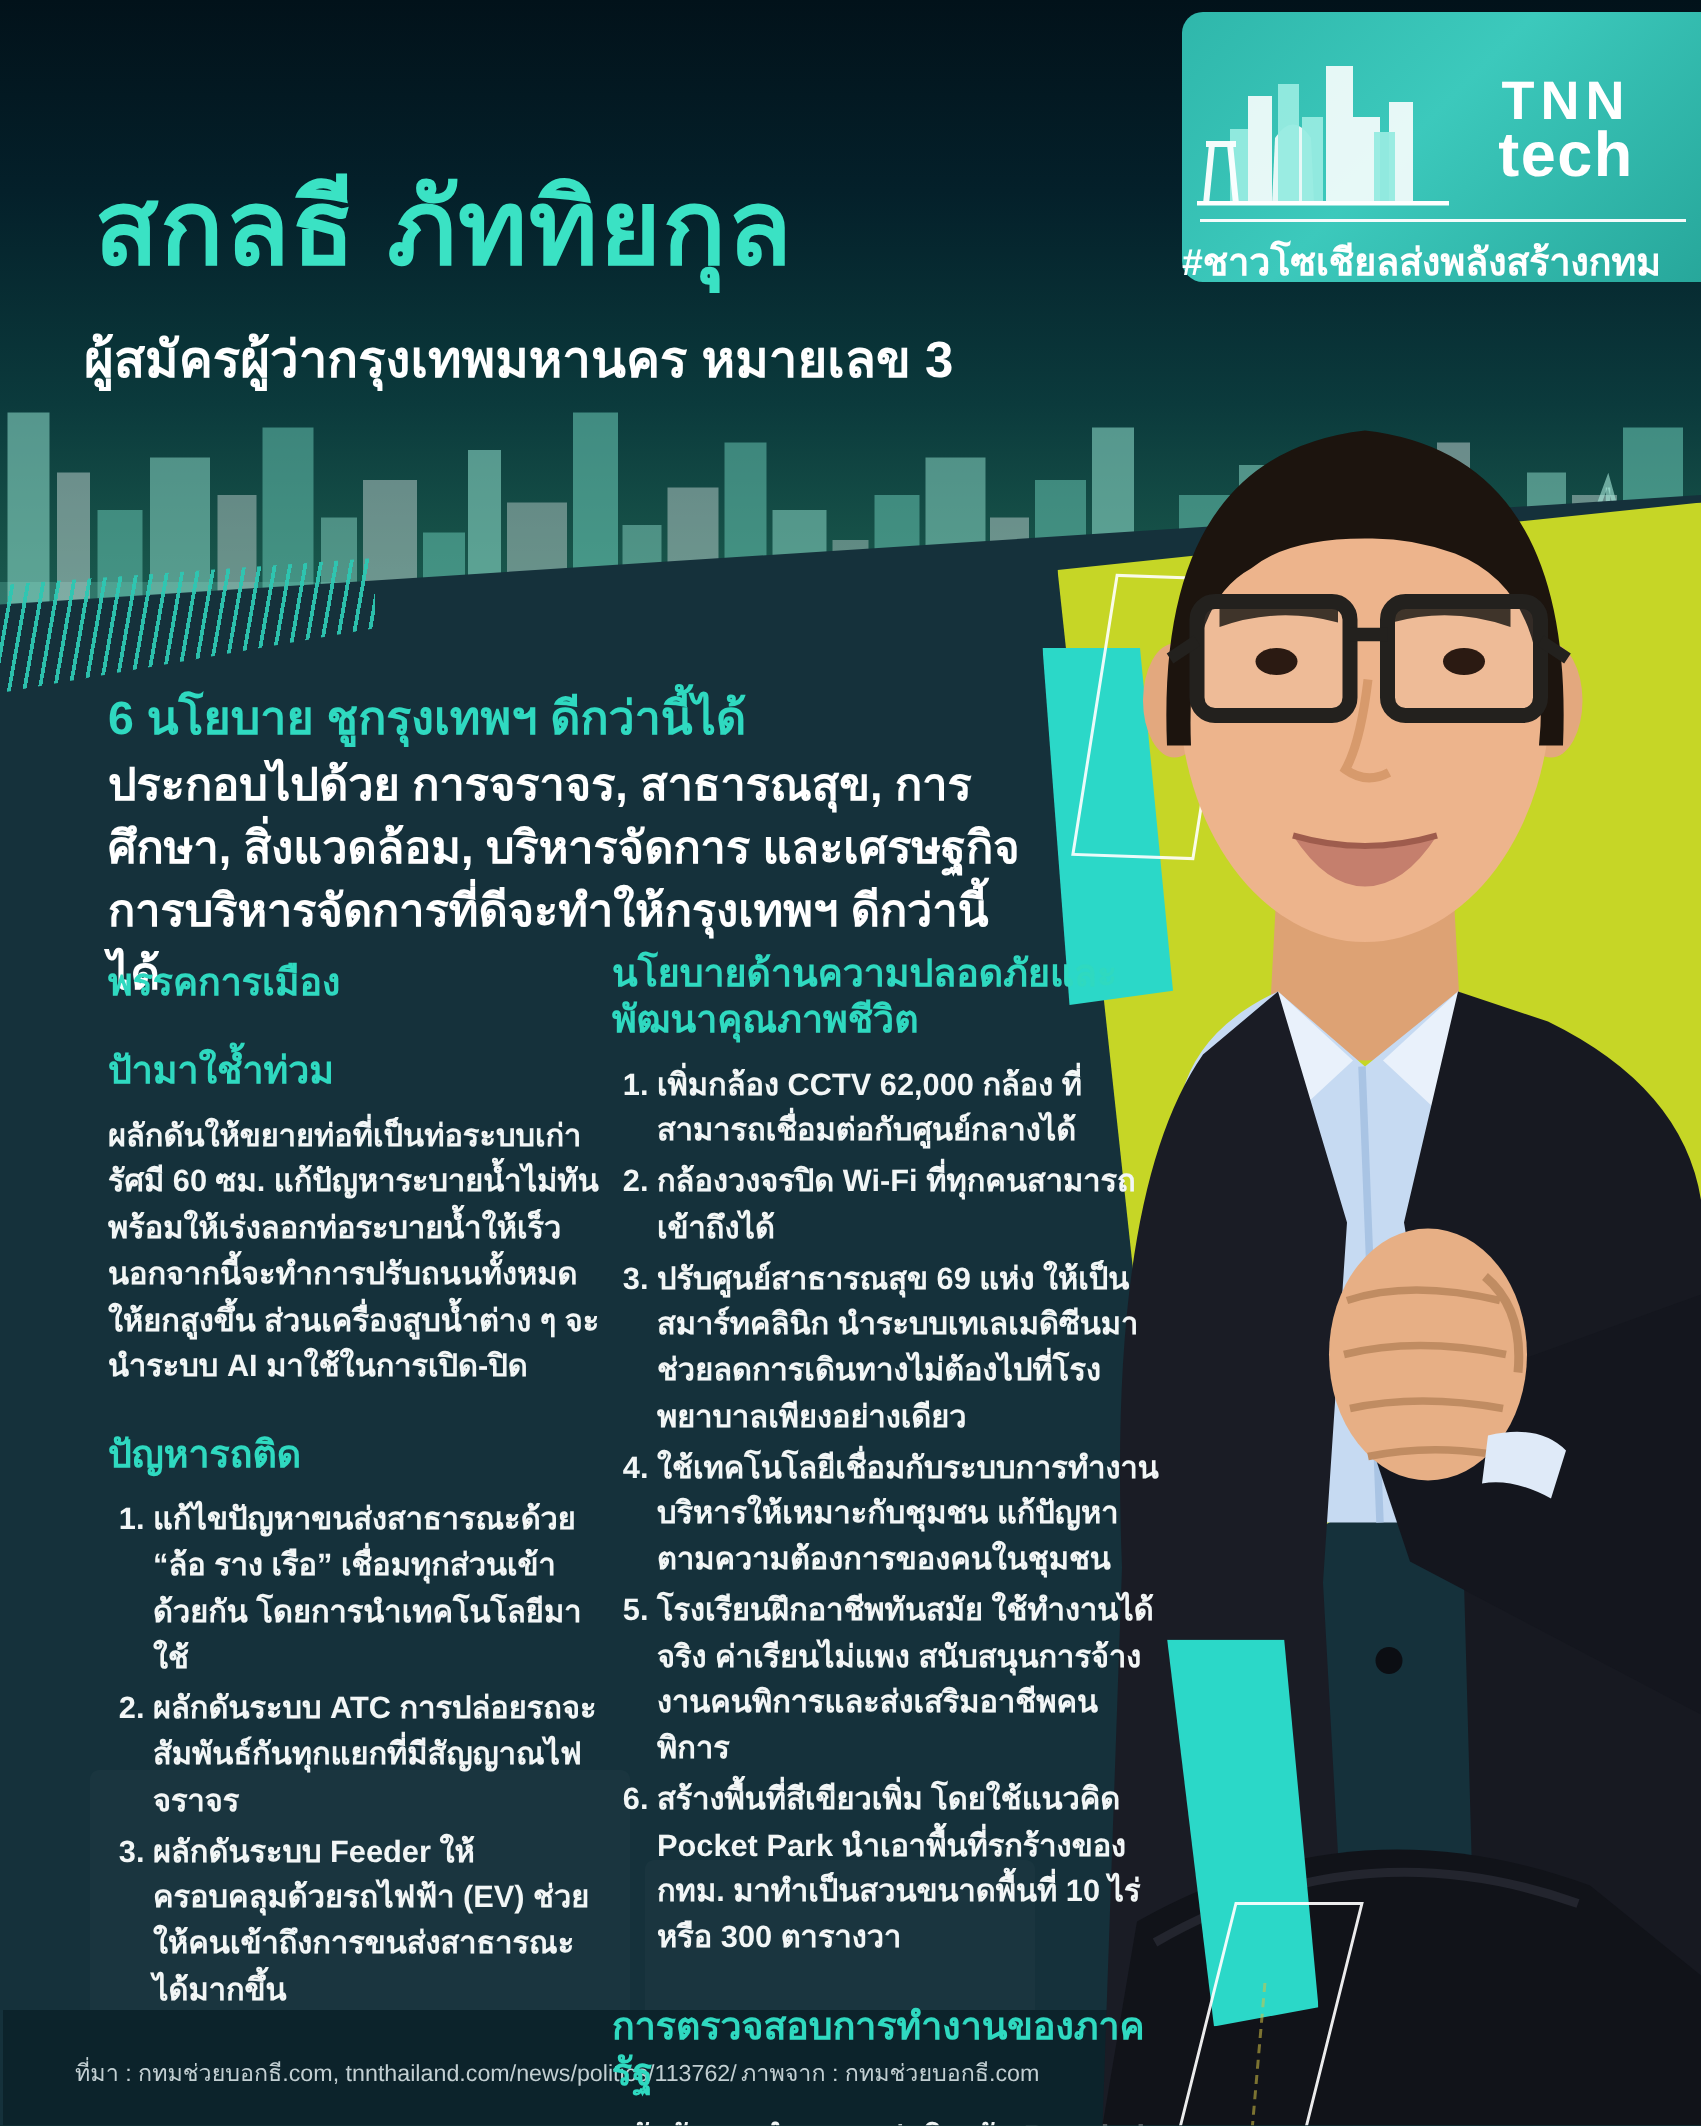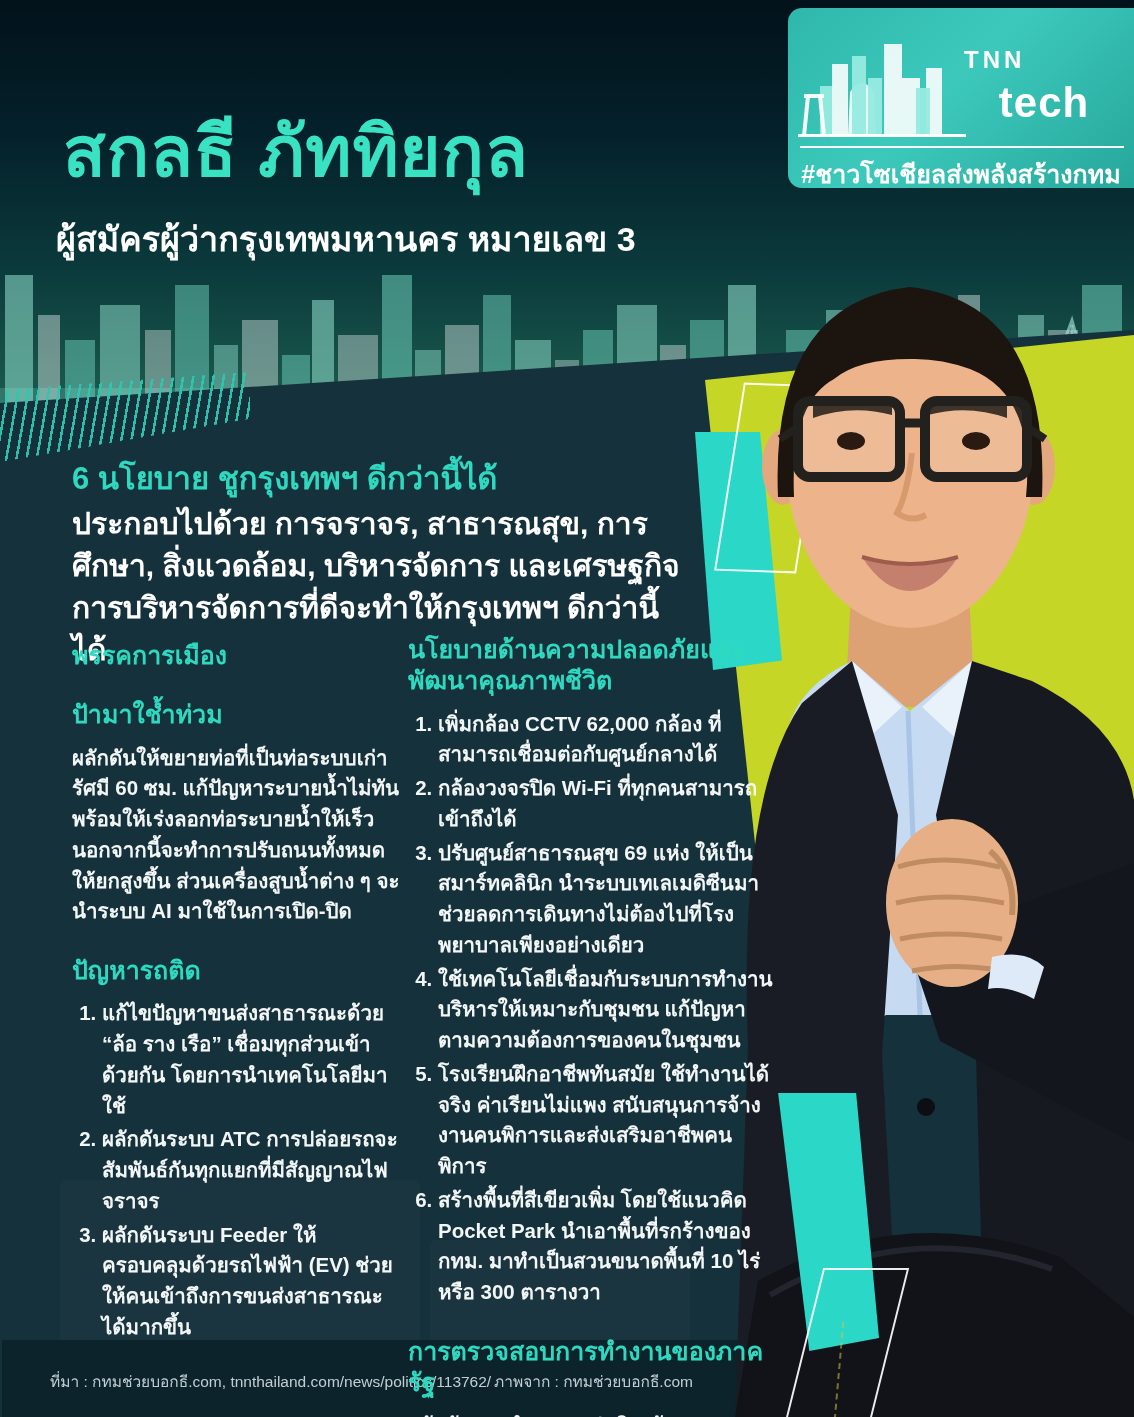--- a/index.html
+++ b/index.html
@@ -49,26 +49,26 @@
   }
   
   .candidate{position:absolute;left:640px;top:255px;width:494px;height:1162px;z-index:5;}
   
   .badge{
     position:absolute;left:788px;top:8px;width:346px;height:180px;z-index:9;
     background:linear-gradient(135deg,#2fb7ab 0%,#3cc9bc 45%,#27a79b 100%);
     border-radius:14px 0 0 14px;
   }
   .badge-skyline{position:absolute;left:10px;top:26px;width:168px;height:112px;}
-  .badge-tnn{position:absolute;left:176px;top:38px;width:160px;text-align:left;
-    color:#fff;font-size:24px;font-weight:800;letter-spacing:4px;}
+  .badge-tnn{position:absolute;left:176px;top:38px;width:160px;text-align:center;
+    color:#fff;font-size:36px;font-weight:800;letter-spacing:4px;}
   .badge-tech{position:absolute;left:176px;top:74px;width:160px;text-align:center;
     color:#fff;font-size:42px;font-weight:800;letter-spacing:1px;line-height:1;}
   .badge-line{position:absolute;left:12px;right:10px;top:138px;height:2px;background:#fff;opacity:.95;}
-  .badge-hash{position:absolute;left:0;right:0;top:146px;text-align:center;white-space:nowrap;
+  .badge-hash{position:absolute;left:0;right:0;top:146px;text-align:left;white-space:nowrap;
     color:#fff;font-size:25px;font-weight:800;}
   
   .title{position:absolute;left:52px;top:96px;color:#3ae2c4;font-size:70px;font-weight:800;
     white-space:nowrap;z-index:4;letter-spacing:1px;margin-left:11px;}
   .subtitle{position:absolute;left:56px;top:212px;color:#ffffff;font-size:34px;font-weight:700;
     white-space:nowrap;z-index:4;}
   
   .intro{position:absolute;left:72px;top:458px;width:616px;z-index:8;}
   .intro-heading{color:#2fd9c0;font-size:31px;font-weight:700;line-height:1.38;margin:0;}
   .intro-body{color:#ffffff;font-size:30px;font-weight:700;line-height:1.40;margin:2px 0 0 0;}

